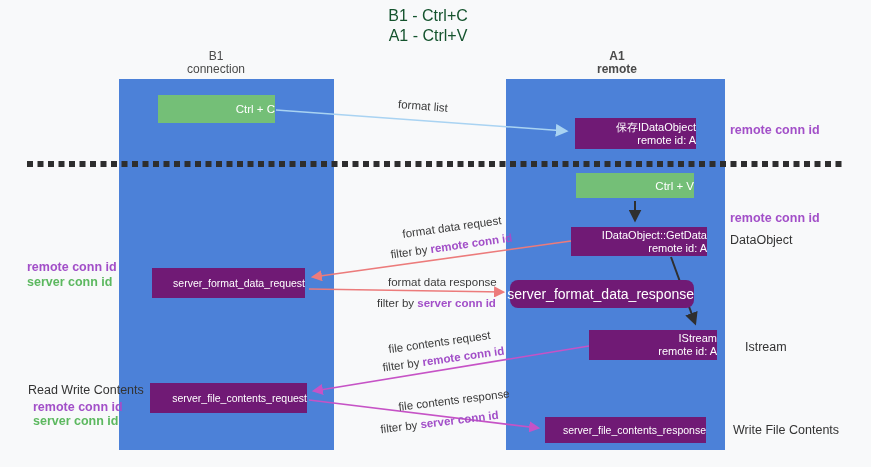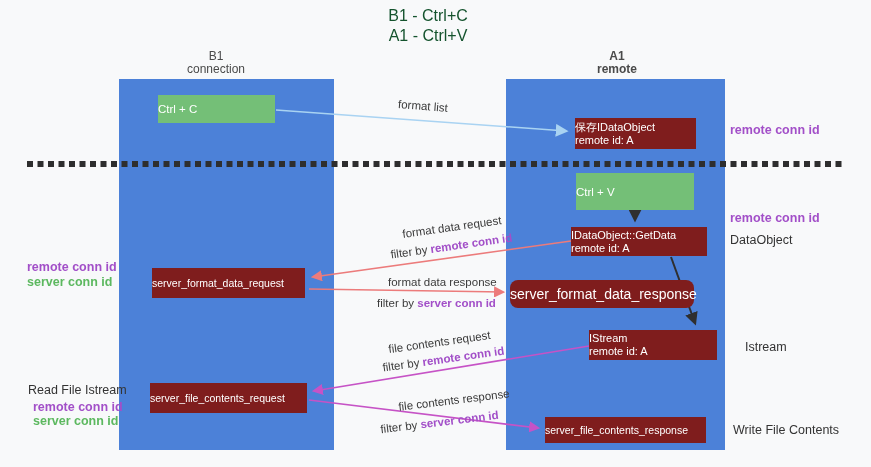--- a/index.html
+++ b/index.html
@@ -10,26 +10,26 @@
     font-size:16px;line-height:20px;color:#14532d;}
   
   .col-header{position:absolute;text-align:center;font-size:12px;line-height:13px;color:#4a4a4a;}
   .col-header.lft{left:146px;top:50px;width:140px;}
   .col-header.rgt{left:547px;top:50px;width:140px;font-weight:bold;}
   
   .col{position:absolute;top:79px;height:371px;background:#4c81d8;}
   .col.lft{left:119px;width:215px;}
   .col.rgt{left:506px;width:219px;}
   
-  .box{position:absolute;display:flex;flex-direction:column;align-items:flex-start;
+  .box{position:absolute;display:flex;flex-direction:column;align-items:flex-end;
     justify-content:center;text-align:center;color:#fff;white-space:nowrap;}
   .green{background:#74bf77;}
-  .orange{background:#7f1d1d;}
+  .orange{background:#701a75;}
   #ctrl-c{left:158px;top:95px;width:117px;height:28px;font-size:11.5px;}
-  #ctrl-v{left:576px;top:173px;width:118px;height:37px;font-size:11.5px;}
+  #ctrl-v{left:576px;top:173px;width:118px;height:25px;font-size:11.5px;}
   #save-obj{left:575px;top:118px;width:121px;height:31px;font-size:11px;line-height:13px;}
   #getdata{left:571px;top:227px;width:136px;height:29px;font-size:11px;line-height:13px;}
   #istream{left:589px;top:330px;width:128px;height:30px;font-size:11px;line-height:13px;}
   #fmt-req{left:152px;top:268px;width:153px;height:30px;font-size:10.5px;}
   #fmt-res{left:510px;top:280px;width:184px;height:28px;font-size:14px;border-radius:8px;}
   #file-req{left:150px;top:383px;width:157px;height:30px;font-size:10.5px;}
   #file-res{left:545px;top:417px;width:161px;height:26px;font-size:10.5px;}
   
   .lbl{position:absolute;font-size:12.5px;color:#333;white-space:nowrap;}
   .purple{color:#a24fc8;font-weight:bold;}
@@ -136,21 +136,21 @@
   </div>
 
   <div id="r-remote1" class="lbl purple">remote conn id</div>
   <div id="r-remote2" class="lbl purple">remote conn id</div>
   <div id="r-dataobject" class="lbl">DataObject</div>
   <div id="r-istream" class="lbl">Istream</div>
   <div id="r-write" class="lbl">Write File Contents</div>
 
   <div id="l-remote-mid" class="lbl purple">remote conn id</div>
   <div id="l-server-mid" class="lbl greenlbl">server conn id</div>
-  <div id="l-read" class="lbl">Read File Istream</div>
+  <div id="l-read" class="lbl">Read Write Contents</div>
   <div id="l-remote-bot" class="lbl purple">remote conn id</div>
   <div id="l-server-bot" class="lbl greenlbl">server conn id</div>
 
   <div id="al-format-list" class="alabel">format list</div>
 
   <div id="al-fdr1" class="alabel">format data request</div>
   <div id="al-fdr2" class="alabel">
     <span>filter by </span><span class="purple">remote conn id</span>
   </div>
 

